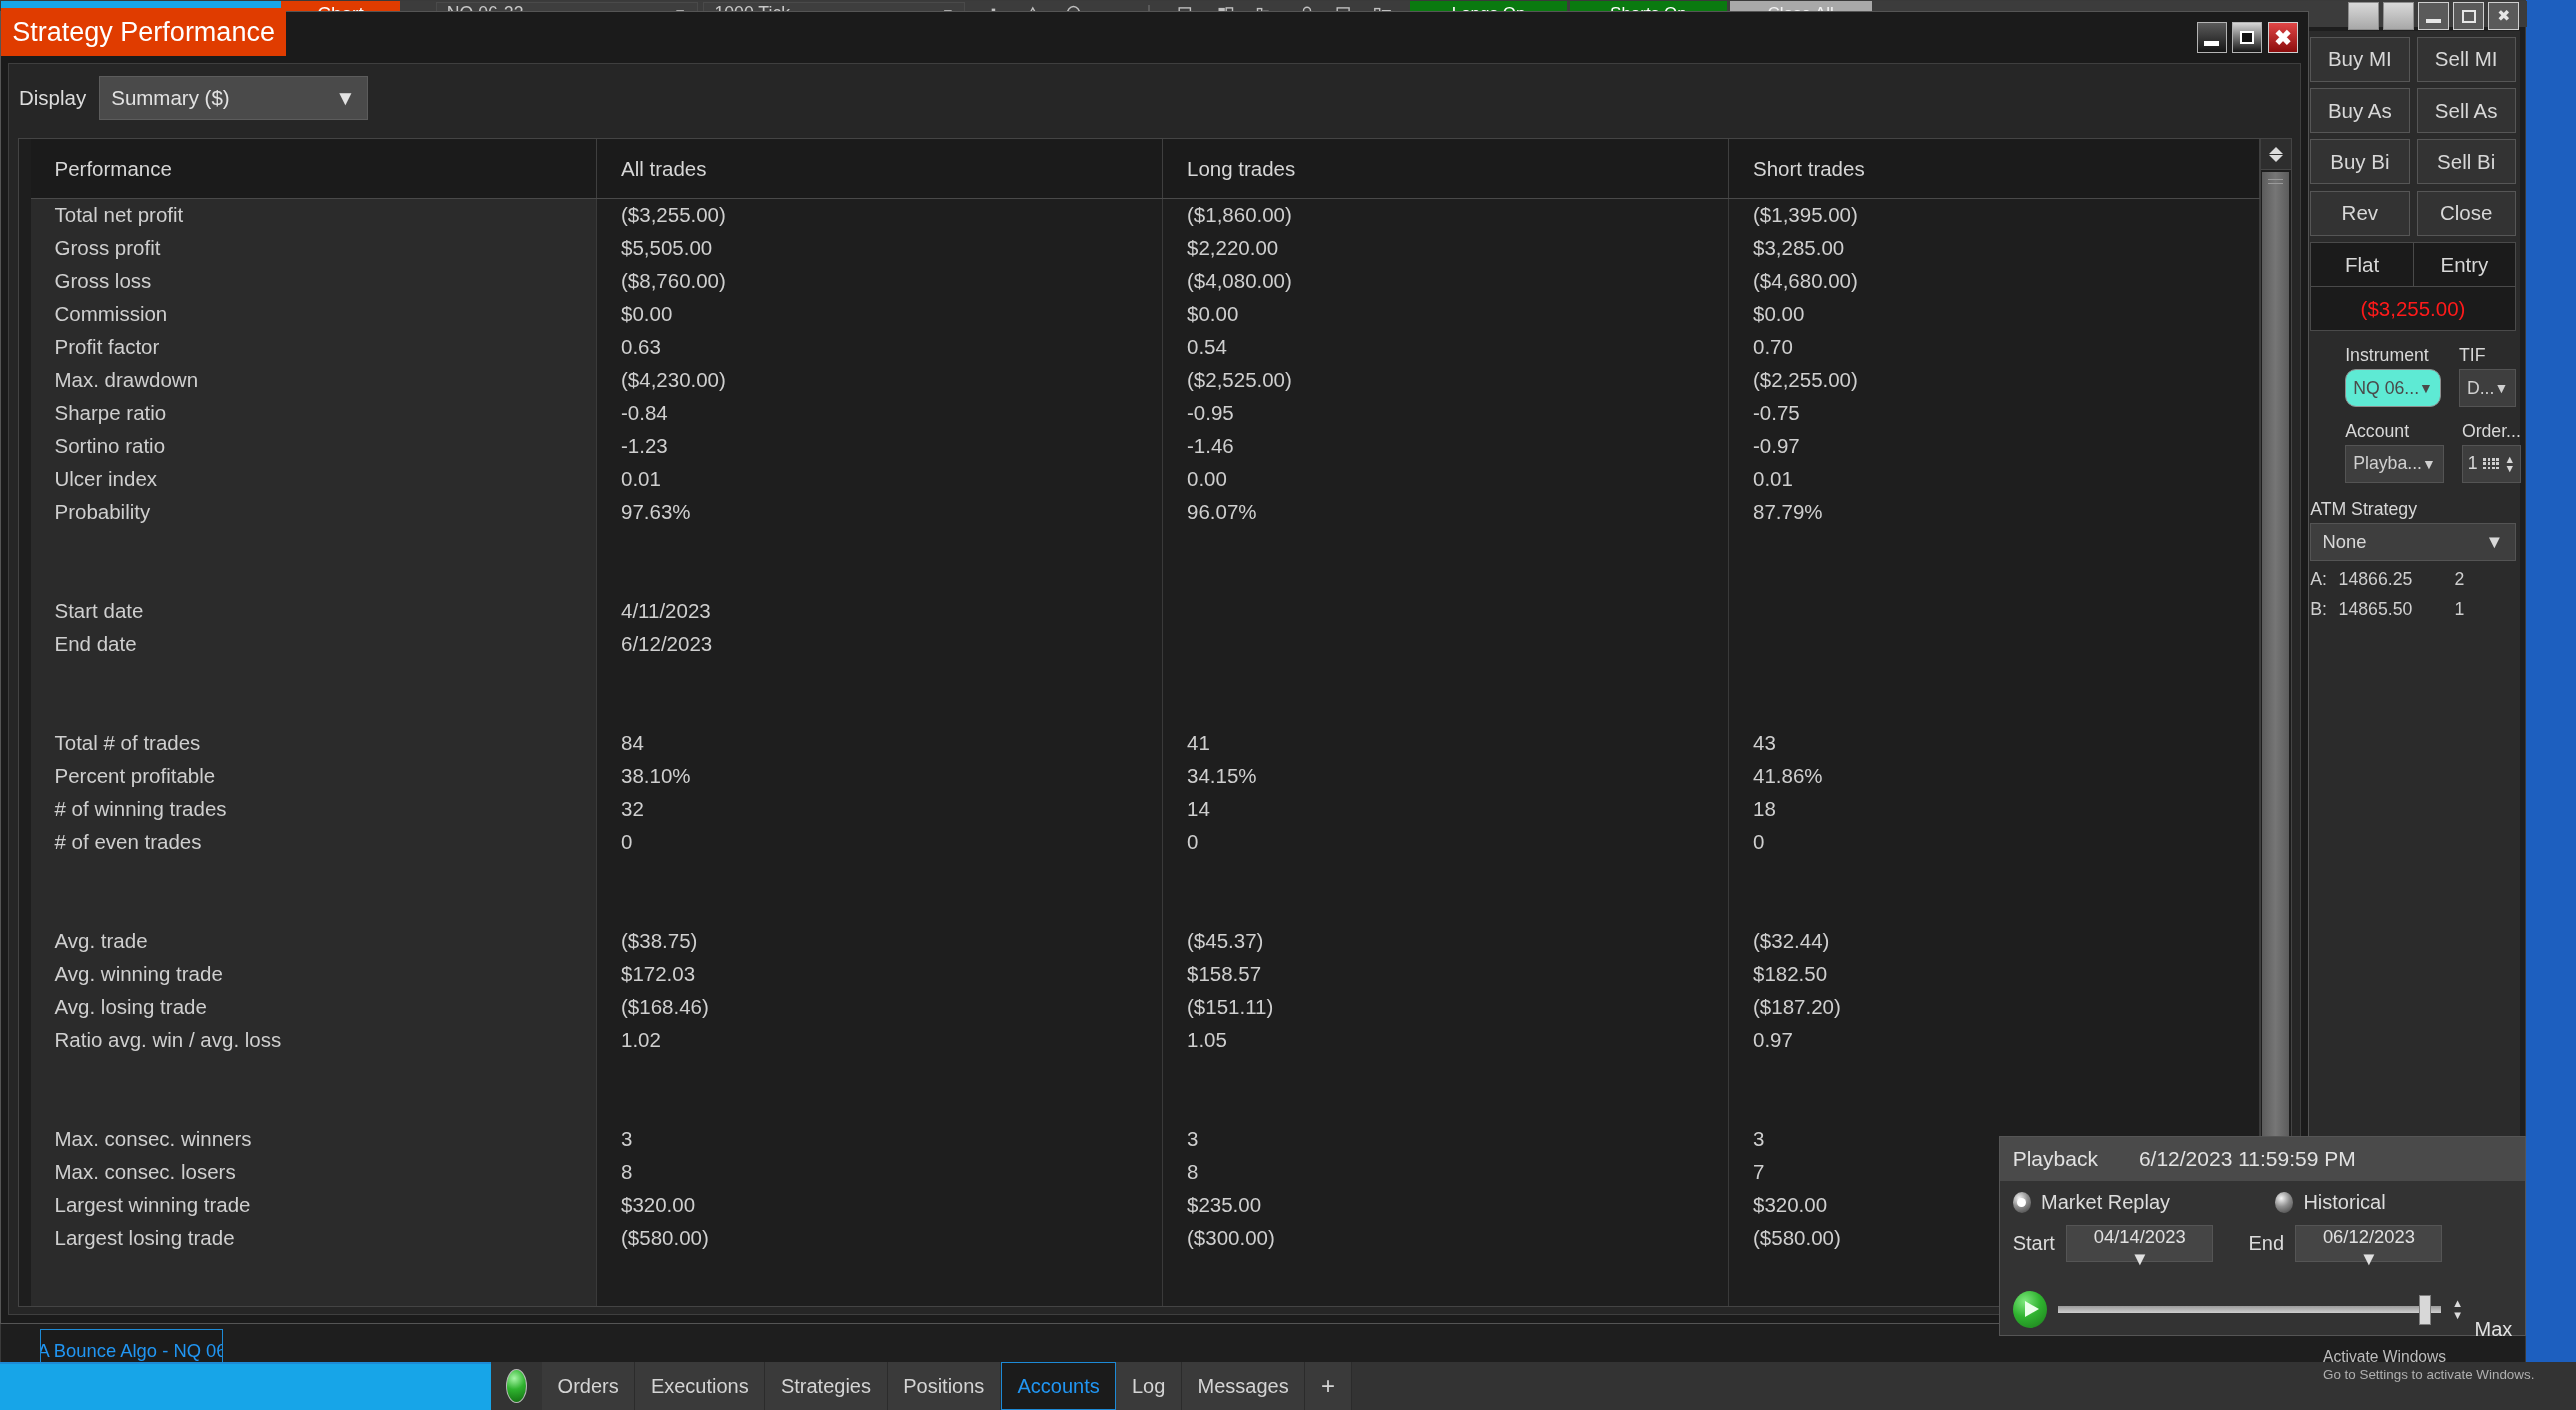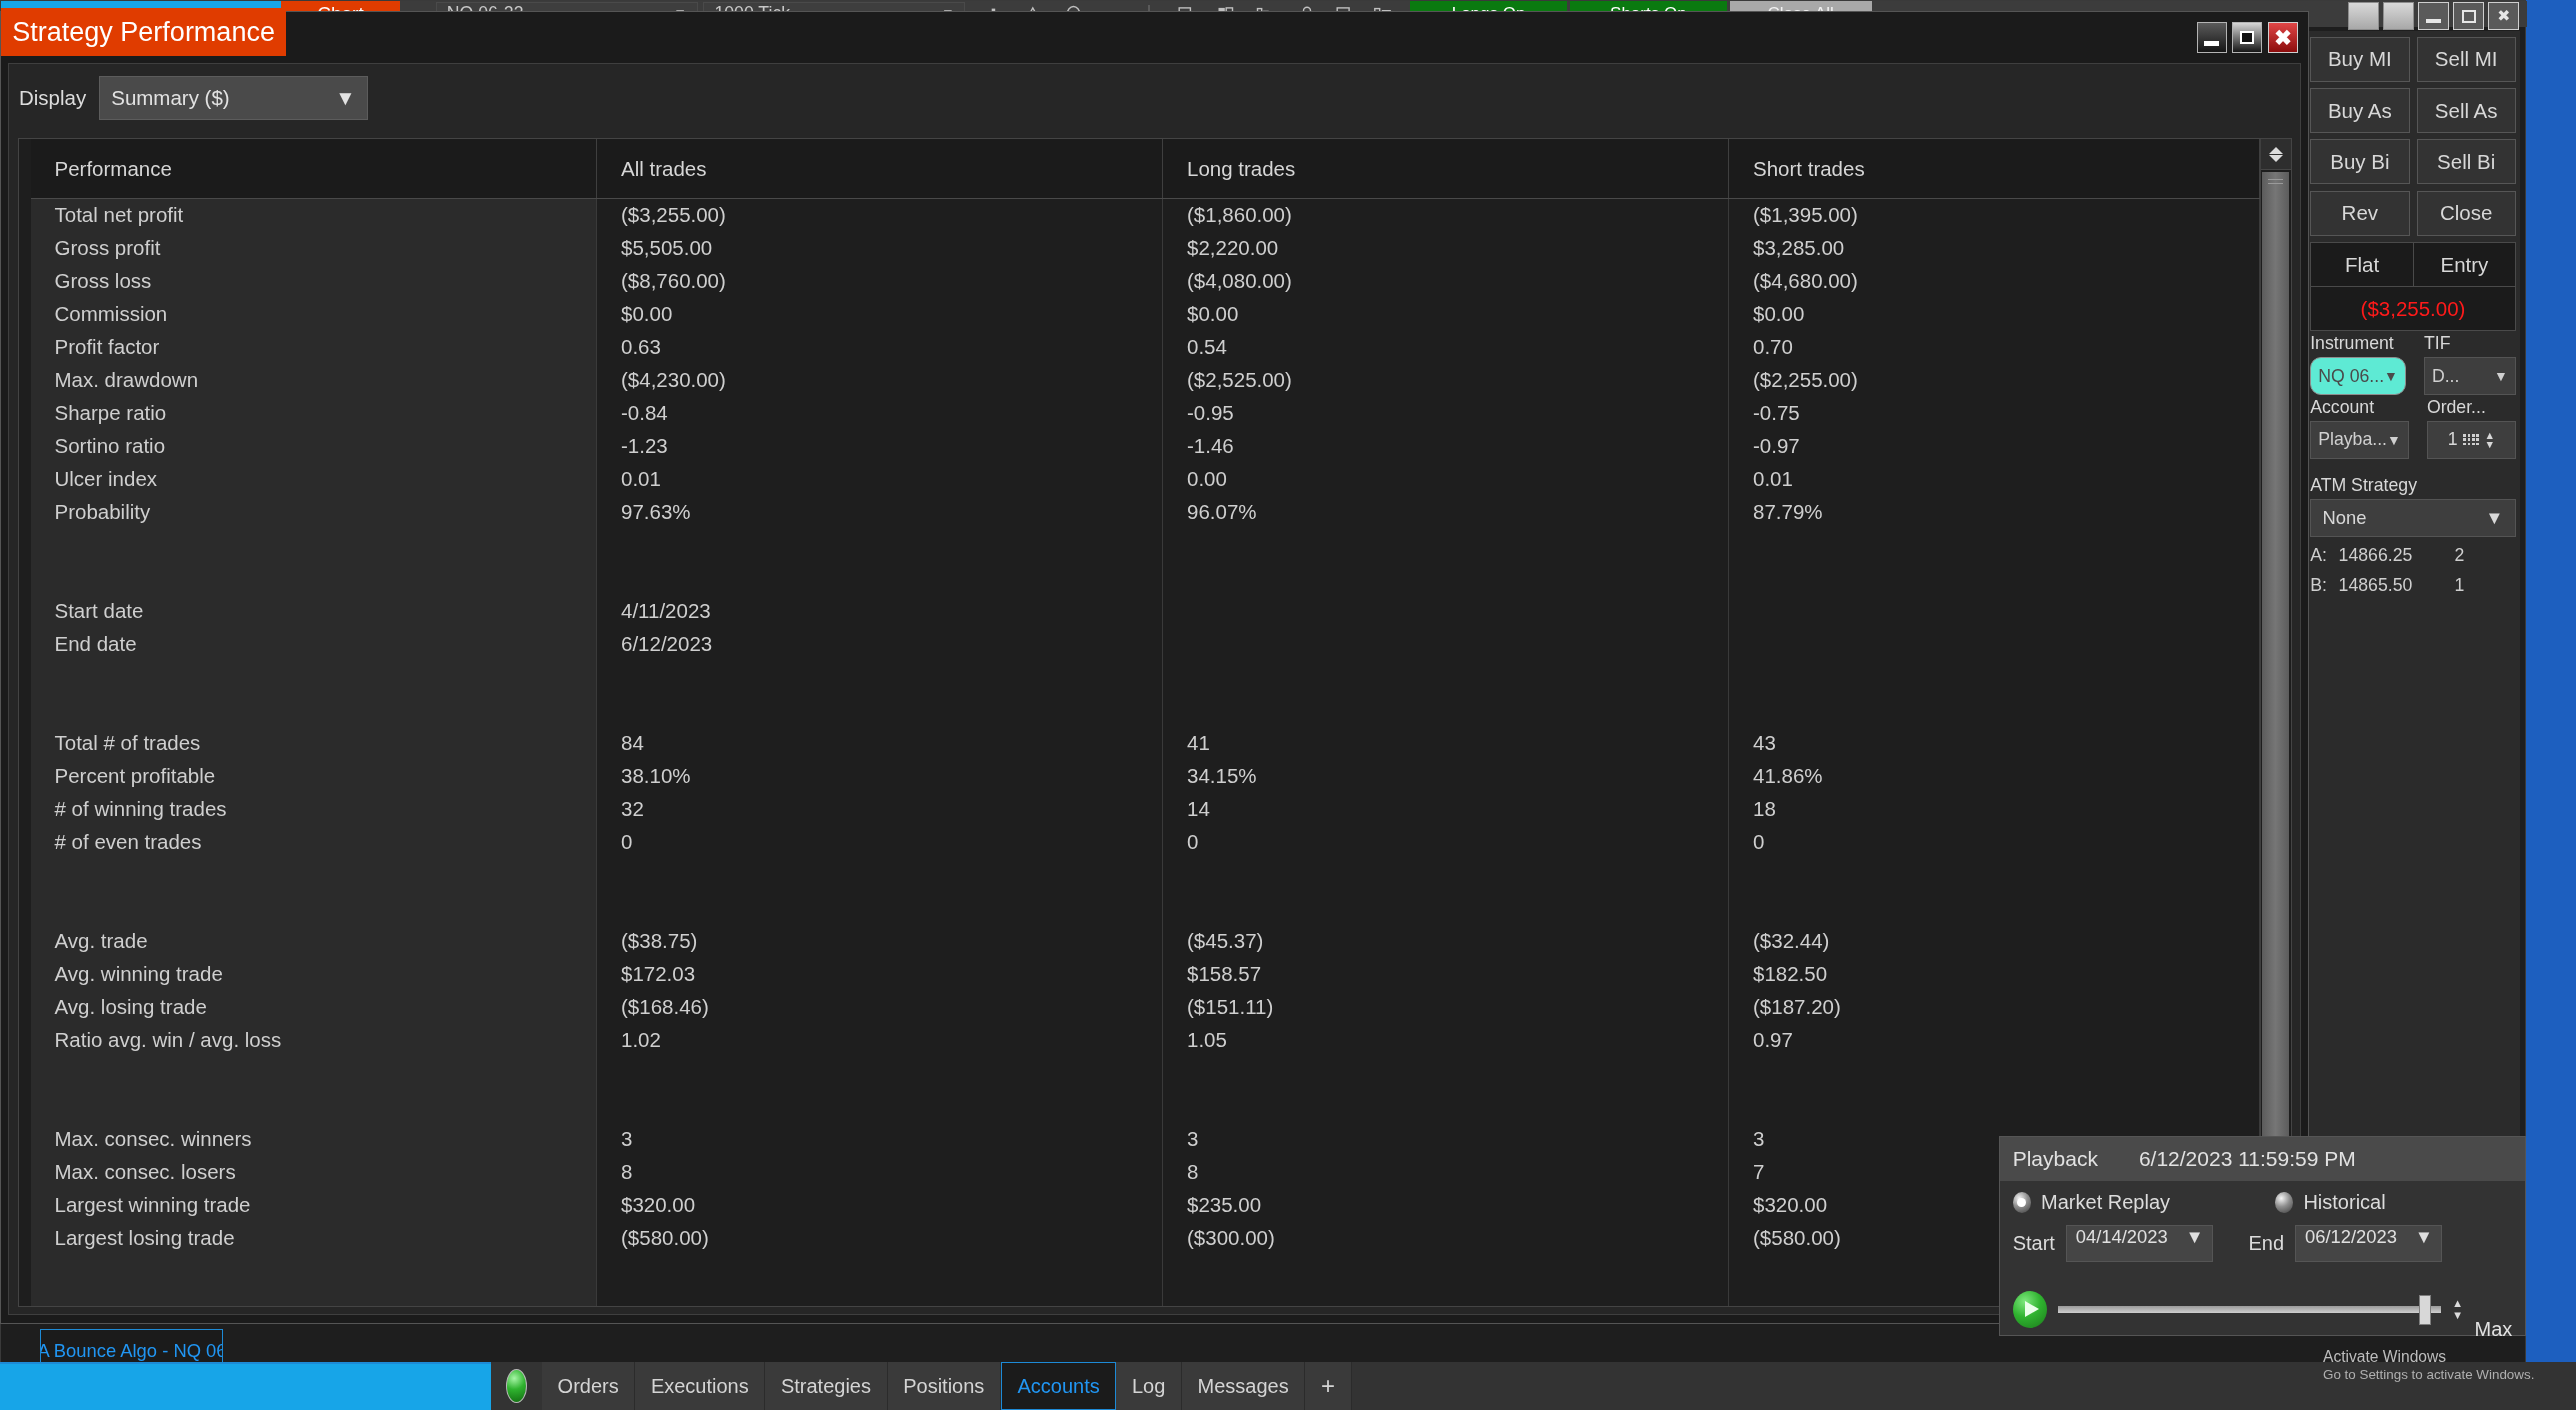--- a/index.html
+++ b/index.html
@@ -80,21 +80,21 @@
   }
   .ob.flat-entry { background: #1b1b1b; border: 0.7px solid #4a4a4a; }
   .flat-entry-row { display: grid; grid-template-columns: 1fr 1fr; margin-top: 6.4px; }
   .flat-entry-row .ob { border-right: none; }
   .flat-entry-row .ob:last-child { border-right: 0.7px solid #4a4a4a; }
   .pnl-box {
     height: 44px; background: #1b1b1b; border: 0.7px solid #4a4a4a; border-top: none;
     color: #ff1a1a; font-size: 20.5px; display: flex; align-items: center; justify-content: center;
   }
   .olabel { color: #d8d8d8; font-size: 17.7px; }
-  .orow { display: grid; grid-template-columns: 1fr 1fr; gap: 0 18px; margin-top: 2px; }
+  .orow { display: grid; grid-template-columns: 1fr 1fr; gap: 0 18px; margin-top: 14px; padding-left: 35px; }
   .osel {
     height: 38px; background: #3e3e3e; border: 0.7px solid #545454; color: #d0d0d0;
     font-size: 17.7px; display: flex; align-items: center; justify-content: space-between;
     padding: 0 7px; overflow: hidden; white-space: nowrap; margin-top: 2.8px;
   }
   .osel.light { background: #5eead4; color: #4a4a4a; border-color: #8e8e8e; border-radius: 11px; }
   .osel .cav { font-size: 14px; }
   .ospin {
     height: 38px; background: #3e3e3e; border: 0.7px solid #545454; color: #d8d8d8;
     font-size: 17.7px; display: flex; align-items: center; justify-content: center; gap: 5.7px;
@@ -208,22 +208,22 @@
     position: relative;
   }
   .rdot.on::after {
     content: ""; position: absolute; left: 4.2px; top: 5.7px; width: 9.2px; height: 9.2px;
     border-radius: 50%; background: #fff;
   }
   .pb-dates { display: flex; align-items: center; padding: 11.3px 12.7px 0 12.7px; gap: 11.3px; }
   .pb-dates .lb { color: #dcdcdc; font-size: 20px; }
   .pb-date {
     width: 147px; height: 37px; background: #454545; border: 0.7px solid #555;
-    color: #e0e0e0; font-size: 18.4px; display: flex; align-items: flex-start;
-    justify-content: space-between; padding: 0 8.5px;
+    color: #e0e0e0; font-size: 18.4px; display: flex; align-items: center;
+    justify-content: space-between; padding: 0 8.5px; flex-direction: column;
   }
   .pb-ctrl { display: flex; align-items: center; padding: 15.6px 12.7px 0 12.7px; gap: 11.3px; }
   .play-btn {
     width: 34px; height: 37px; border-radius: 50%;
     background: radial-gradient(circle at 35% 28%, #7ee87e 0%, #2fb32f 45%, #1c7a1c 100%);
     display: flex; align-items: center; justify-content: center;
   }
   .play-tri { width: 0; height: 0; border-left: 14px solid #eaffea;
     border-top: 8.5px solid transparent; border-bottom: 8.5px solid transparent; margin-left: 4.2px; }
   .pb-slider { flex: 1; position: relative; height: 34px; display: flex; align-items: center; }

